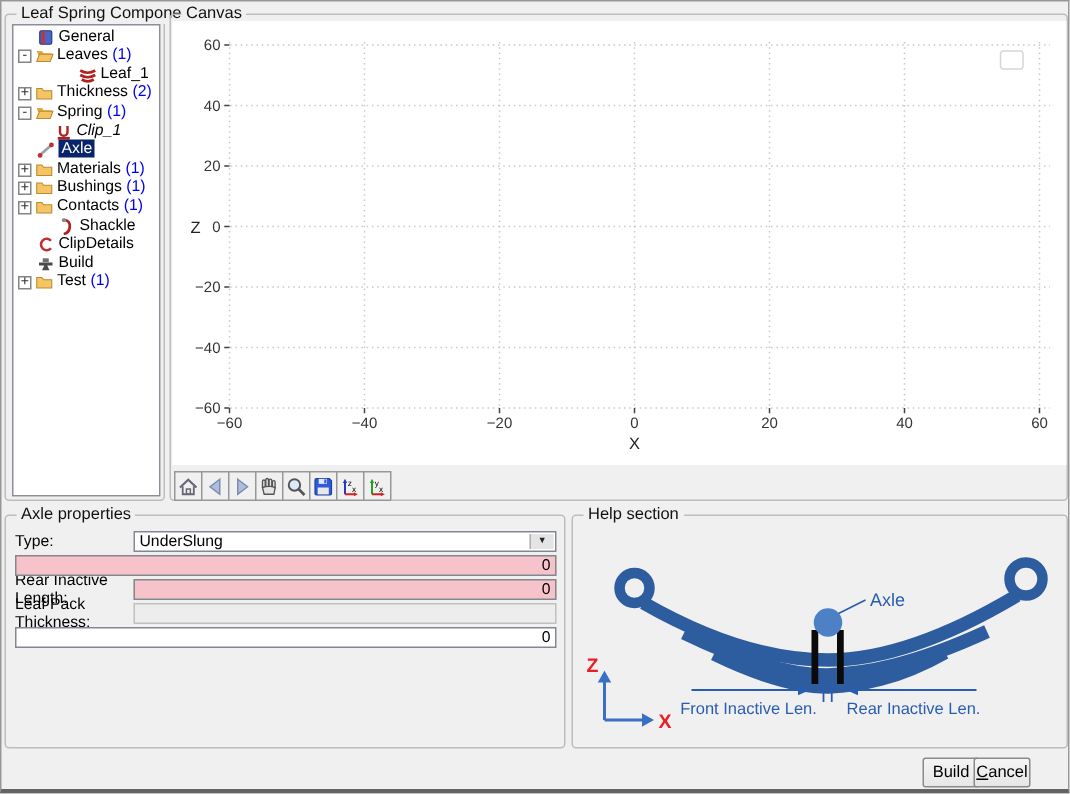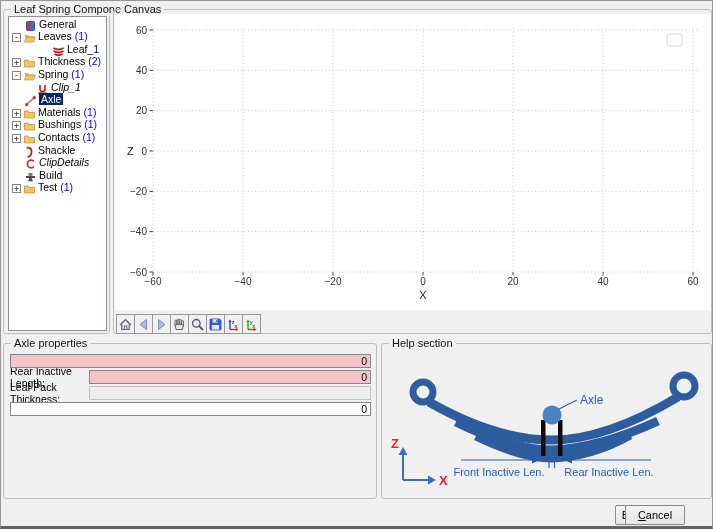--- a/index.html
+++ b/index.html
@@ -37,21 +37,21 @@
   .prop-field.disabled{background:#ededed;border-color:#c0c0c0;}
   .prop-field.combo{justify-content:flex-start;padding-right:18px;}
   .combo-arrow{position:absolute;right:1px;top:1px;bottom:1px;width:15px;background:#e4e4e4;
           border-left:1px solid #b0b0b0;display:flex;align-items:center;justify-content:center;
           font-size:6px;color:#222;}
   
   .footer-btn{position:absolute;top:504px;height:20px;box-sizing:border-box;border:1px solid #8a8a8a;
           border-radius:2px;background:linear-gradient(#f4f4f4,#e7e7e7);font-size:11px;
           font-family:"Liberation Sans",sans-serif;color:#000;padding:0;}
   #build-btn{left:614px;width:38px;}
-  #cancel-btn{left:624px;width:60px;}
+  #cancel-btn{left:648px;width:38px;}
   text{font-family:"Liberation Sans",sans-serif;}
 </style>
 </head>
 <body>
 
 <div id="window">
 
   <div class="groupbox" style="left:2px;top:8px;width:107px;height:325px;">
     <span class="groupbox-title">Leaf Spring Components</span>
     <div id="tree-box">
@@ -132,29 +132,29 @@
           <span class="count" style="color: rgb(0, 0, 238);">(1)</span>
         </div>
         <div class="tree-row" style="padding-left: 2px;">
           <span class="expander">+</span>
           <span class="tree-icon"><svg width="13" height="12" viewBox="0 0 12 12">
               <path d="M1 3 h3.5 l1 1.5 H11 V10 H1 Z" fill="#f5c565" stroke="#b98a2f" stroke-width="0.7"></path>
             </svg></span>
           <span class="tree-label">Contacts</span>
           <span class="count" style="color: rgb(0, 0, 238);">(1)</span>
         </div>
-        <div class="tree-row" style="padding-left: 1px;">
+        <div class="tree-row" style="padding-left: 16px;">
           <span class="exp-spacer"></span>
           <span class="tree-icon"><svg width="13" height="12" viewBox="0 0 12 12">
               <path d="M4 1.5 q4.5 0.5 4 5 q-0.5 4 -4 4.5" stroke="#b42020" stroke-width="1.8" fill="none"></path>
               <circle cx="4" cy="1.8" r="1.3" fill="#8a8a8a"></circle>
             </svg></span>
           <span class="tree-label">Shackle</span>
         </div>
-        <div class="tree-row" style="padding-left: 2px; font-style: italic;">
+        <div class="tree-row" style="padding-left: 2px;">
           <span class="exp-spacer"></span>
           <span class="tree-icon"><svg width="13" height="12" viewBox="0 0 12 12">
               <path d="M9.5 3.5 a3.8 3.8 0 1 0 0 5" stroke="#c03030" stroke-width="1.7" fill="none"></path>
             </svg></span>
           <span class="tree-label">ClipDetails</span>
         </div>
         <div class="tree-row" style="padding-left: 2px;">
           <span class="exp-spacer"></span>
           <span class="tree-icon"><svg width="13" height="12" viewBox="0 0 12 12">
               <rect x="4" y="2.2" width="4" height="2.6" fill="#6e6e6e"></rect>
@@ -307,20 +307,24 @@
             </svg>
           </span>
         </button>
       </div>
   </div>
 
   <div class="groupbox" style="left:2px;top:342px;width:374px;height:156px;">
     <span class="groupbox-title">Axle properties</span>
     <div id="prop-rows">
         <div class="prop-row">
+          <span class="prop-label">Type:</span>
+          <div class="prop-field combo">UnderSlung<span class="combo-arrow">▼</span></div>
+        </div>
+        <div class="prop-row">
           <div class="prop-field pink" style="background: rgb(246, 195, 203);">0</div>
         </div>
         <div class="prop-row">
           <span class="prop-label">Rear Inactive Length:</span>
           <div class="prop-field pink" style="background: rgb(246, 195, 203);">0</div>
         </div>
         <div class="prop-row">
           <span class="prop-label">Leaf Pack Thickness:</span>
           <div class="prop-field disabled"></div>
         </div>

